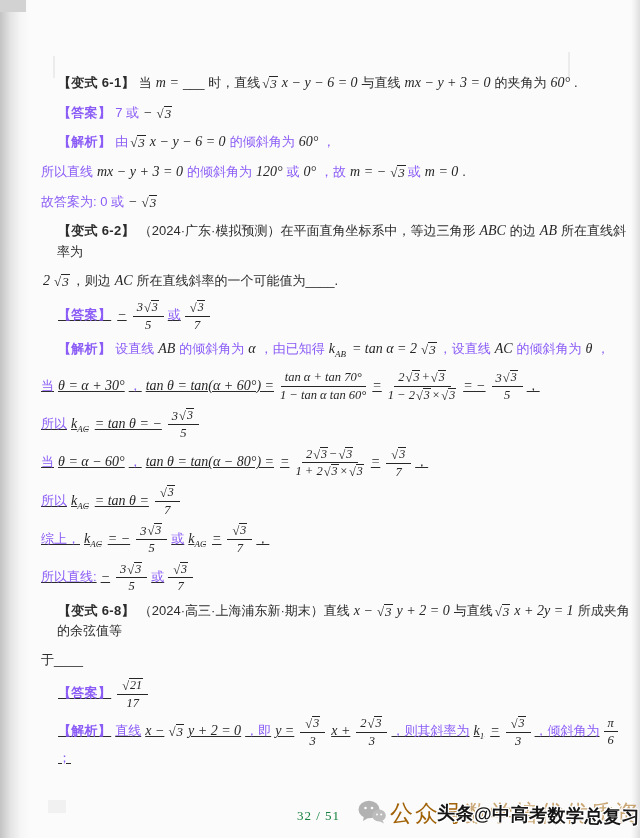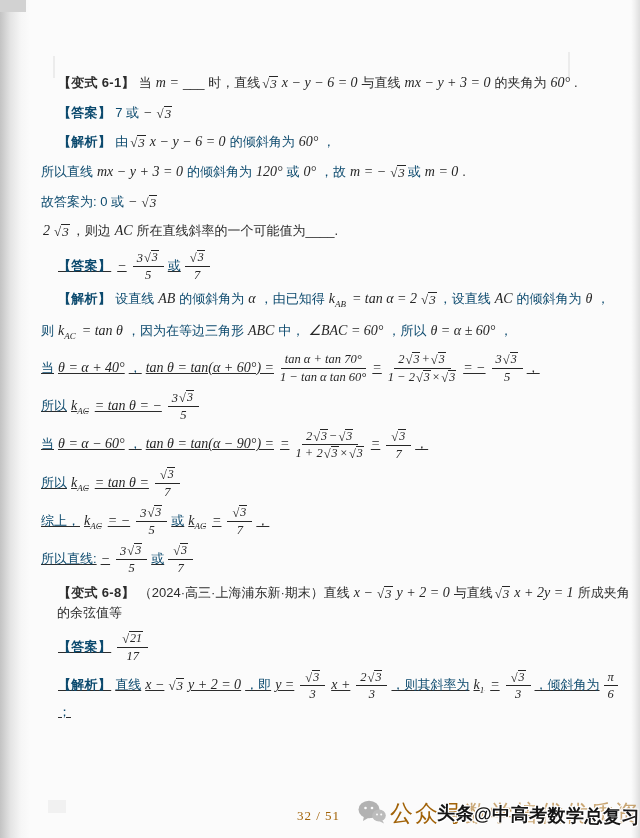--- a/index.html
+++ b/index.html
@@ -13,36 +13,36 @@
   .corner-tl{position:absolute;left:0;top:0;width:26px;height:12px;background:#d2d2d2;}
   .tick{position:absolute;width:2px;height:22px;background:#ececec;}
   .blob{position:absolute;left:48px;top:800px;width:18px;height:13px;background:#f1f1f1;}
   
   #content{position:absolute;left:0;top:0;width:640px;padding:72px 6px 0 40px;box-sizing:border-box;}
   .line{margin-bottom:8px;line-height:1.55;font-size:13px;color:#2c2c2c;white-space:normal;}
   .line.lab{padding-left:17px;}
   .line.tall{margin-bottom:6px;text-decoration:underline;}
   .cn{font-family:"Liberation Sans",sans-serif;margin:0 1px;}
   .lbl{font-weight:bold;margin-right:3px;letter-spacing:.3px;margin-top:38px;}
-  .red{color:#0c4a6e;}
+  .red{color:#8b5cf6;}
   .blk{color:#2c2c2c;}
   .math{font-family:"Liberation Serif",serif;font-style:italic;font-size:14px;color:#262626;margin:0 3px;}
   .sq{display:inline-flex;align-items:flex-start;font-family:"Liberation Serif",serif;color:#262626;margin:0 1px;line-height:1.15;}
   .sq-r{font-style:normal;transform:translateY(1px);}
   .sq-a{border-top:1.2px solid currentColor;padding:0 1px;font-style:italic;font-size:13px;}
   .fr{display:inline-flex;flex-direction:column;align-items:center;vertical-align:middle;
       font-family:"Liberation Serif",serif;font-size:12.5px;line-height:1.15;color:#262626;margin:0 3px;}
   .fr-n{display:flex;align-items:flex-end;justify-content:center;border-bottom:1.2px solid currentColor;padding:0 4px 1px;}
   .fr-d{display:flex;justify-content:center;padding-top:1px;}
   .fr .math{margin:0;font-size:12.5px;}
   .fr .sq-a{font-size:12px;}
   sub.sbs{font-size:9px;font-style:italic;}
   
   #footer{position:absolute;left:0;top:795px;width:640px;height:43px;}
-  .pagenum{position:absolute;left:297px;top:13px;font-family:"Liberation Serif",serif;font-size:13px;color:#a16207;letter-spacing:1px;}
+  .pagenum{position:absolute;left:297px;top:13px;font-family:"Liberation Serif",serif;font-size:13px;color:#15803d;letter-spacing:1px;}
   .wechat{position:absolute;left:358px;top:5px;width:28px;height:24px;}
   .wm-gray{position:absolute;left:390px;top:3px;font-size:23px;color:#a16207;letter-spacing:2px;white-space:nowrap;}
   .wm-gray .tail{opacity:.55;}
   .wm-black{position:absolute;left:437px;top:8px;font-size:18px;font-weight:bold;color:#161616;
     letter-spacing:.5px;white-space:nowrap;transform:rotate(1.2deg);
     text-shadow:-1px -1px 0 #fff,1px -1px 0 #fff,-1px 1px 0 #fff,1px 1px 0 #fff;}
 </style>
 </head>
 <body>
 
@@ -68,20 +68,21 @@
           <span class="sq-a">3</span>
         </span><span class="math">x − y − 6 = 0</span><span class="cn red">的倾斜角为</span><span class="math">60°</span><span class="cn red">，</span></div>
       <div class="line "><span class="cn red">所以直线</span><span class="math">mx − y + 3 = 0</span><span class="cn red">的倾斜角为</span><span class="math">120°</span><span class="cn red">或</span><span class="math">0°</span><span class="cn red">，故</span><span class="math">m = −</span><span class="sq">
           <span class="sq-r">√</span>
           <span class="sq-a">3</span>
         </span><span class="cn red">或</span><span class="math">m = 0</span><span class="cn blk">.</span></div>
       <div class="line "><span class="cn red">故答案为: 0 或</span><span class="math">−</span><span class="sq">
           <span class="sq-r">√</span>
           <span class="sq-a">3</span>
         </span></div>
+      <div class="line lab"><span class="cn lbl blk">【变式 6-2】</span><span class="cn blk">（2024·广东·模拟预测）在平面直角坐标系中，等边三角形</span><span class="math">ABC</span><span class="cn blk">的边</span><span class="math">AB</span><span class="cn blk">所在直线斜率为</span></div>
       <div class="line "><span class="math">2</span><span class="sq">
           <span class="sq-r">√</span>
           <span class="sq-a">3</span>
         </span><span class="cn blk">，则边</span><span class="math">AC</span><span class="cn blk">所在直线斜率的一个可能值为____.</span></div>
       <div class="line lab tall"><span class="cn lbl red">【答案】</span><span class="math">−</span><span class="fr">
           <span class="fr-n">
             <span class="math">3</span>
             <span class="sq">
               <span class="sq-r">√</span>
               <span class="sq-a">3</span>
@@ -98,22 +99,21 @@
             </span>
           </span>
           <span class="fr-d">
             <span class="math">7</span>
           </span>
         </span></div>
       <div class="line lab"><span class="cn lbl red">【解析】</span><span class="cn red">设直线</span><span class="math">AB</span><span class="cn red">的倾斜角为</span><span class="math">α</span><span class="cn red">，由已知得</span><span class="math">k<sub class="sbs">AB</sub></span><span class="math">= tan α = 2</span><span class="sq">
           <span class="sq-r">√</span>
           <span class="sq-a">3</span>
         </span><span class="cn red">，设直线</span><span class="math">AC</span><span class="cn red">的倾斜角为</span><span class="math">θ</span><span class="cn red">，</span></div>
-      <div class="line "><span class="cn red">则</span><span class="math">k<sub class="sbs">AC</sub></span><span class="math">= tan θ</span><span class="cn red">，因为在等边三角形</span><span class="math">ABC</span><span class="cn red">中，</span><span class="math">∠BAC = 60°</span><span class="cn red">，所以</span><span class="math">θ = α ± 60°</span><span class="cn red">，</span></div>
-      <div class="line tall"><span class="cn red">当</span><span class="math">θ = α + 40°</span><span class="cn red">，</span><span class="math">tan θ = tan(α + 60°) =</span><span class="fr">
+      <div class="line tall"><span class="cn red">当</span><span class="math">θ = α + 30°</span><span class="cn red">，</span><span class="math">tan θ = tan(α + 60°) =</span><span class="fr">
           <span class="fr-n">
             <span class="math">tan α + tan 70°</span>
           </span>
           <span class="fr-d">
             <span class="math">1 − tan α tan 60°</span>
           </span>
         </span><span class="math">=</span><span class="fr">
           <span class="fr-n">
             <span class="math">2</span>
             <span class="sq">
@@ -155,21 +155,21 @@
             <span class="math">3</span>
             <span class="sq">
               <span class="sq-r">√</span>
               <span class="sq-a">3</span>
             </span>
           </span>
           <span class="fr-d">
             <span class="math">5</span>
           </span>
         </span></div>
-      <div class="line tall"><span class="cn red">当</span><span class="math">θ = α − 60°</span><span class="cn red">，</span><span class="math">tan θ = tan(α − 90°) =</span><span class="math">=</span><span class="fr">
+      <div class="line tall"><span class="cn red">当</span><span class="math">θ = α − 60°</span><span class="cn red">，</span><span class="math">tan θ = tan(α − 80°) =</span><span class="math">=</span><span class="fr">
           <span class="fr-n">
             <span class="math">2</span>
             <span class="sq">
               <span class="sq-r">√</span>
               <span class="sq-a">3</span>
             </span>
             <span class="math"> − </span>
             <span class="sq">
               <span class="sq-r">√</span>
               <span class="sq-a">3</span>
@@ -253,20 +253,21 @@
             <span class="math">7</span>
           </span>
         </span></div>
       <div class="line lab"><span class="cn lbl blk">【变式 6-8】</span><span class="cn blk">（2024·高三·上海浦东新·期末）直线</span><span class="math">x −</span><span class="sq">
           <span class="sq-r">√</span>
           <span class="sq-a">3</span>
         </span><span class="math">y + 2 = 0</span><span class="cn blk">与直线</span><span class="sq">
           <span class="sq-r">√</span>
           <span class="sq-a">3</span>
         </span><span class="math">x + 2y = 1</span><span class="cn blk">所成夹角的余弦值等</span></div>
+      <div class="line "><span class="cn blk">于____</span></div>
       <div class="line lab tall"><span class="cn lbl red">【答案】</span><span class="fr">
           <span class="fr-n">
             <span class="sq">
               <span class="sq-r">√</span>
               <span class="sq-a">21</span>
             </span>
           </span>
           <span class="fr-d">
             <span class="math">17</span>
           </span>

